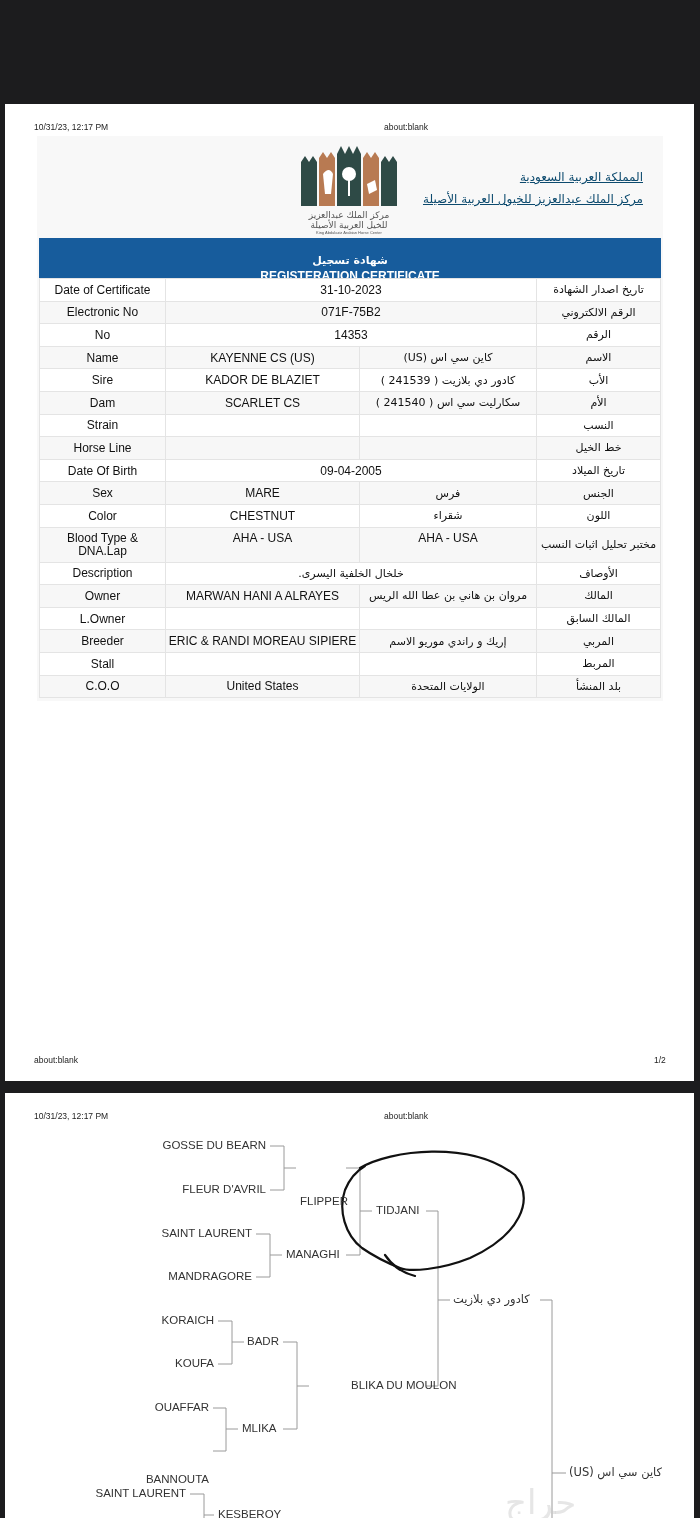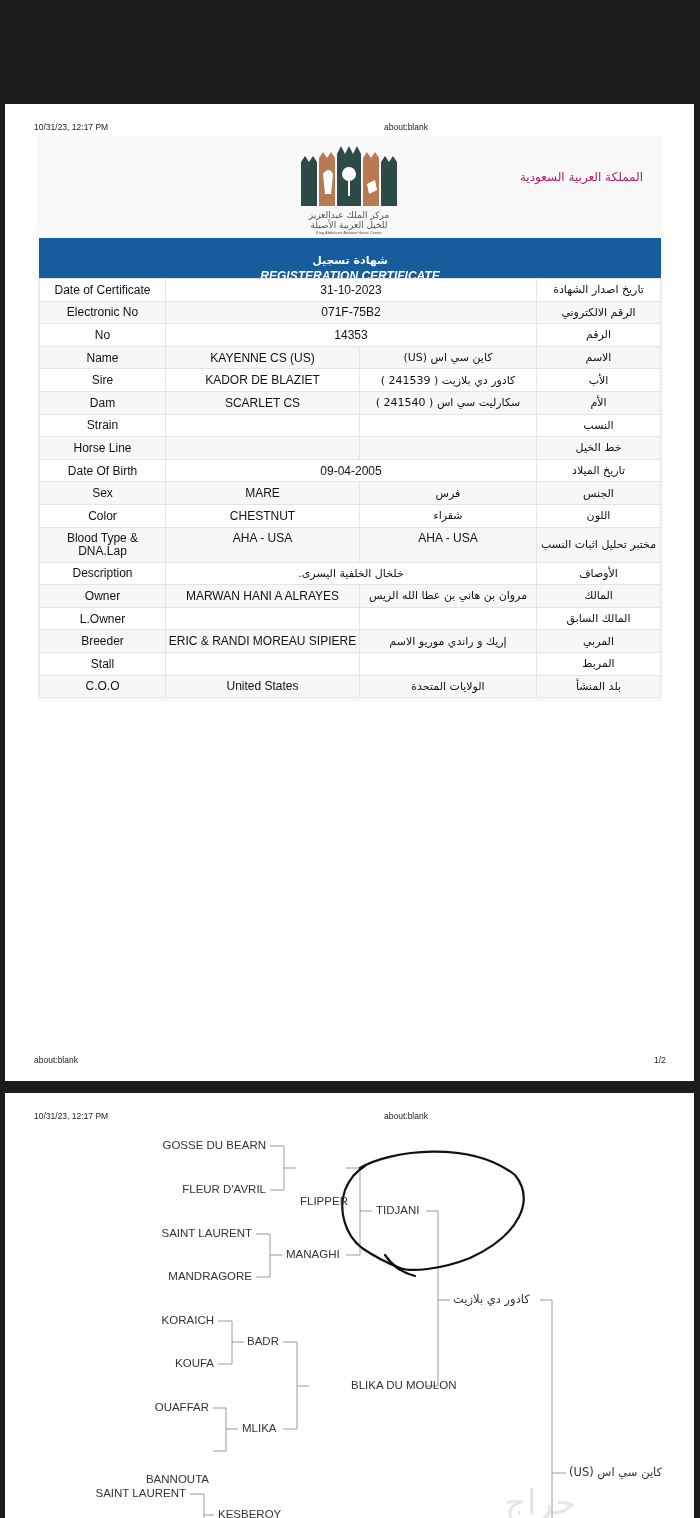--- a/index.html
+++ b/index.html
@@ -4,25 +4,25 @@
 <style>
   html, body { margin:0; padding:0; }
   body { width:700px; height:1518px; background:#1c1c1e; position:relative; overflow:hidden; font-family:"Liberation Sans", sans-serif; }
   .page { position:absolute; left:5px; width:689px; background:#ffffff; }
   #page1 { top:104px; height:977px; }
   #page2 { top:1093px; height:430px; }
   .print-hdr { position:absolute; top:18px; font-size:8.5px; color:#222; font-family:"Liberation Sans", sans-serif; }
   .print-ftr { position:absolute; font-size:8.5px; color:#222; }
   .cert { position:absolute; left:32px; top:32px; width:626px; height:565px; background:#f8f8f8; }
   .logo { position:absolute; left:262px; top:8px; width:100px; height:90px; }
-  .org { position:absolute; right:20px; top:30px; text-align:right; direction:rtl; font-family:"DejaVu Sans", sans-serif; color:#be185d; }
+  .org { position:absolute; right:20px; top:30px; text-align:right; direction:rtl; font-family:"DejaVu Sans", sans-serif; color:#0c4a6e;text-decoration:underline; }
   .org div { font-size:12px; line-height:22px; }
   .title-bar { position:absolute; left:2px; top:102px; width:622px; height:40px; background:#175c9c; color:#fff; text-align:center; font-weight:bold; }
   .title-bar .ar { font-family:"DejaVu Sans", sans-serif; font-size:11px; padding-top:16px; }
-  .title-bar .en { font-size:12px; margin-top:2px;font-style:italic; }
+  .title-bar .en { font-size:12px; margin-top:2px; }
   table.reg { position:absolute; left:2px; top:142px; width:622px; border-collapse:collapse; font-size:12px; color:#111; }
   table.reg td { border:1px solid #e4e4e4; text-align:center; height:21.6px; padding:0 2px; background:#fff; }
   table.reg tr.alt td { background:#f7f7f7; }
   table.reg td.en-label { width:121px; }
   table.reg td.ar-label { width:119px; direction:rtl; font-family:"DejaVu Sans", sans-serif; font-size:11px; }
   table.reg td.ar-val { direction:rtl; font-family:"DejaVu Sans", sans-serif; font-size:11px; width:172px; }
   table.reg td.tall { height:30px; line-height:13px; }
   
   .ped { position:absolute; font-size:11.5px; color:#333; white-space:nowrap; }
   .ped.ar { font-family:"DejaVu Sans", sans-serif; direction:rtl; }
@@ -50,20 +50,21 @@
         <path d="M68 40 L76 36 L78 46 L70 50Z" fill="#fff"></path>
       </svg>
       <div style="text-align:center; font-family:'DejaVu Sans',sans-serif; font-size:9px; color:#555; direction:rtl; line-height:10px;">
         <div>مركز الملك عبدالعزيز</div>
         <div>للخيل العربية الأصيلة</div>
       </div>
       <div style="text-align:center; font-size:4px; color:#555;">King Abdulaziz Arabian Horse Center</div>
     </div>
     <div class="org">
       <div>المملكة العربية السعودية</div>
+      <div>مركز الملك عبدالعزيز للخيول العربية الأصيلة</div>
     </div>
 
     <div class="title-bar">
       <div class="ar">شهادة تسجيل</div>
       <div class="en">REGISTERATION CERTIFICATE</div>
     </div>
 
     <table class="reg">
       <tbody>
           <tr>

